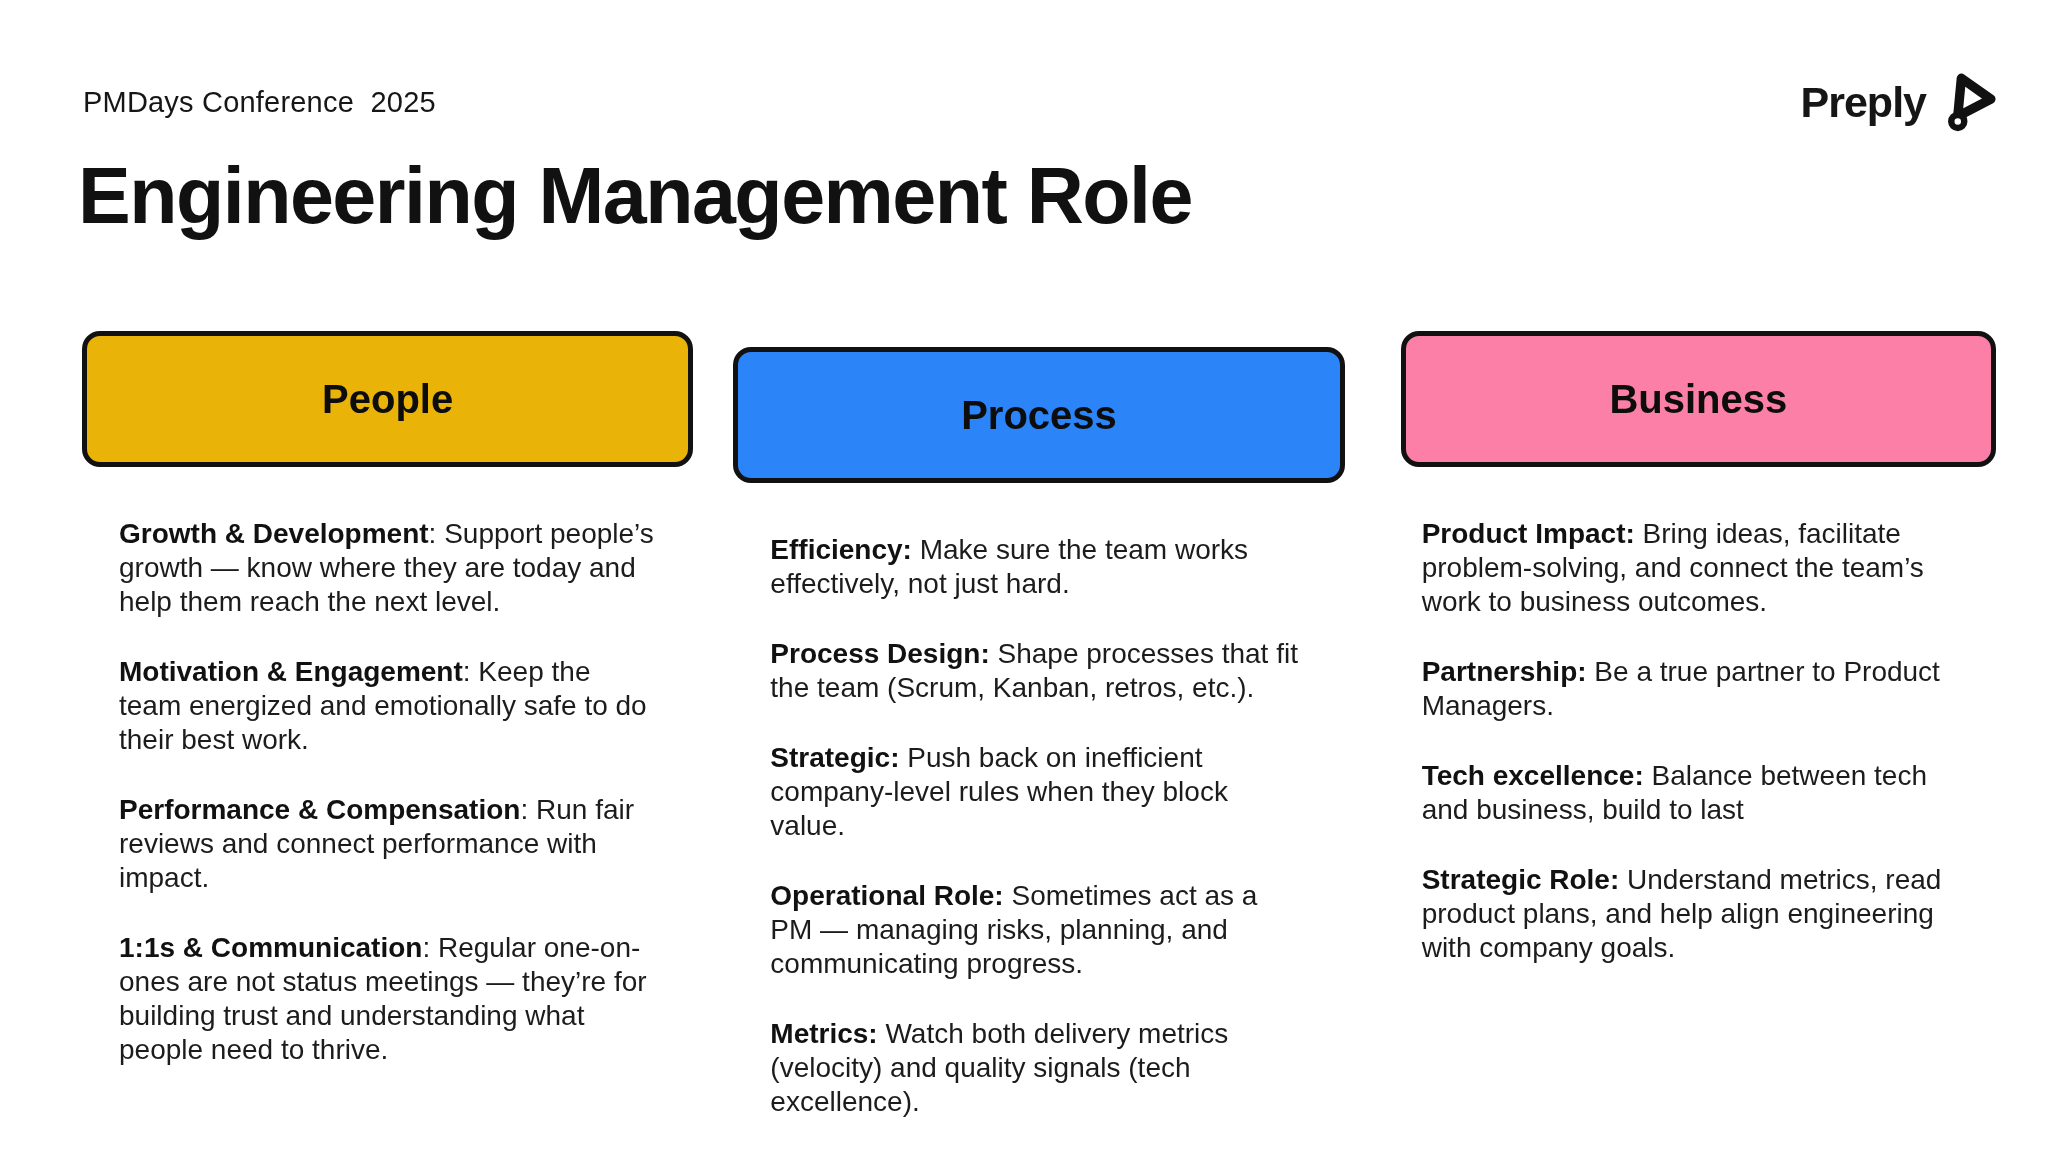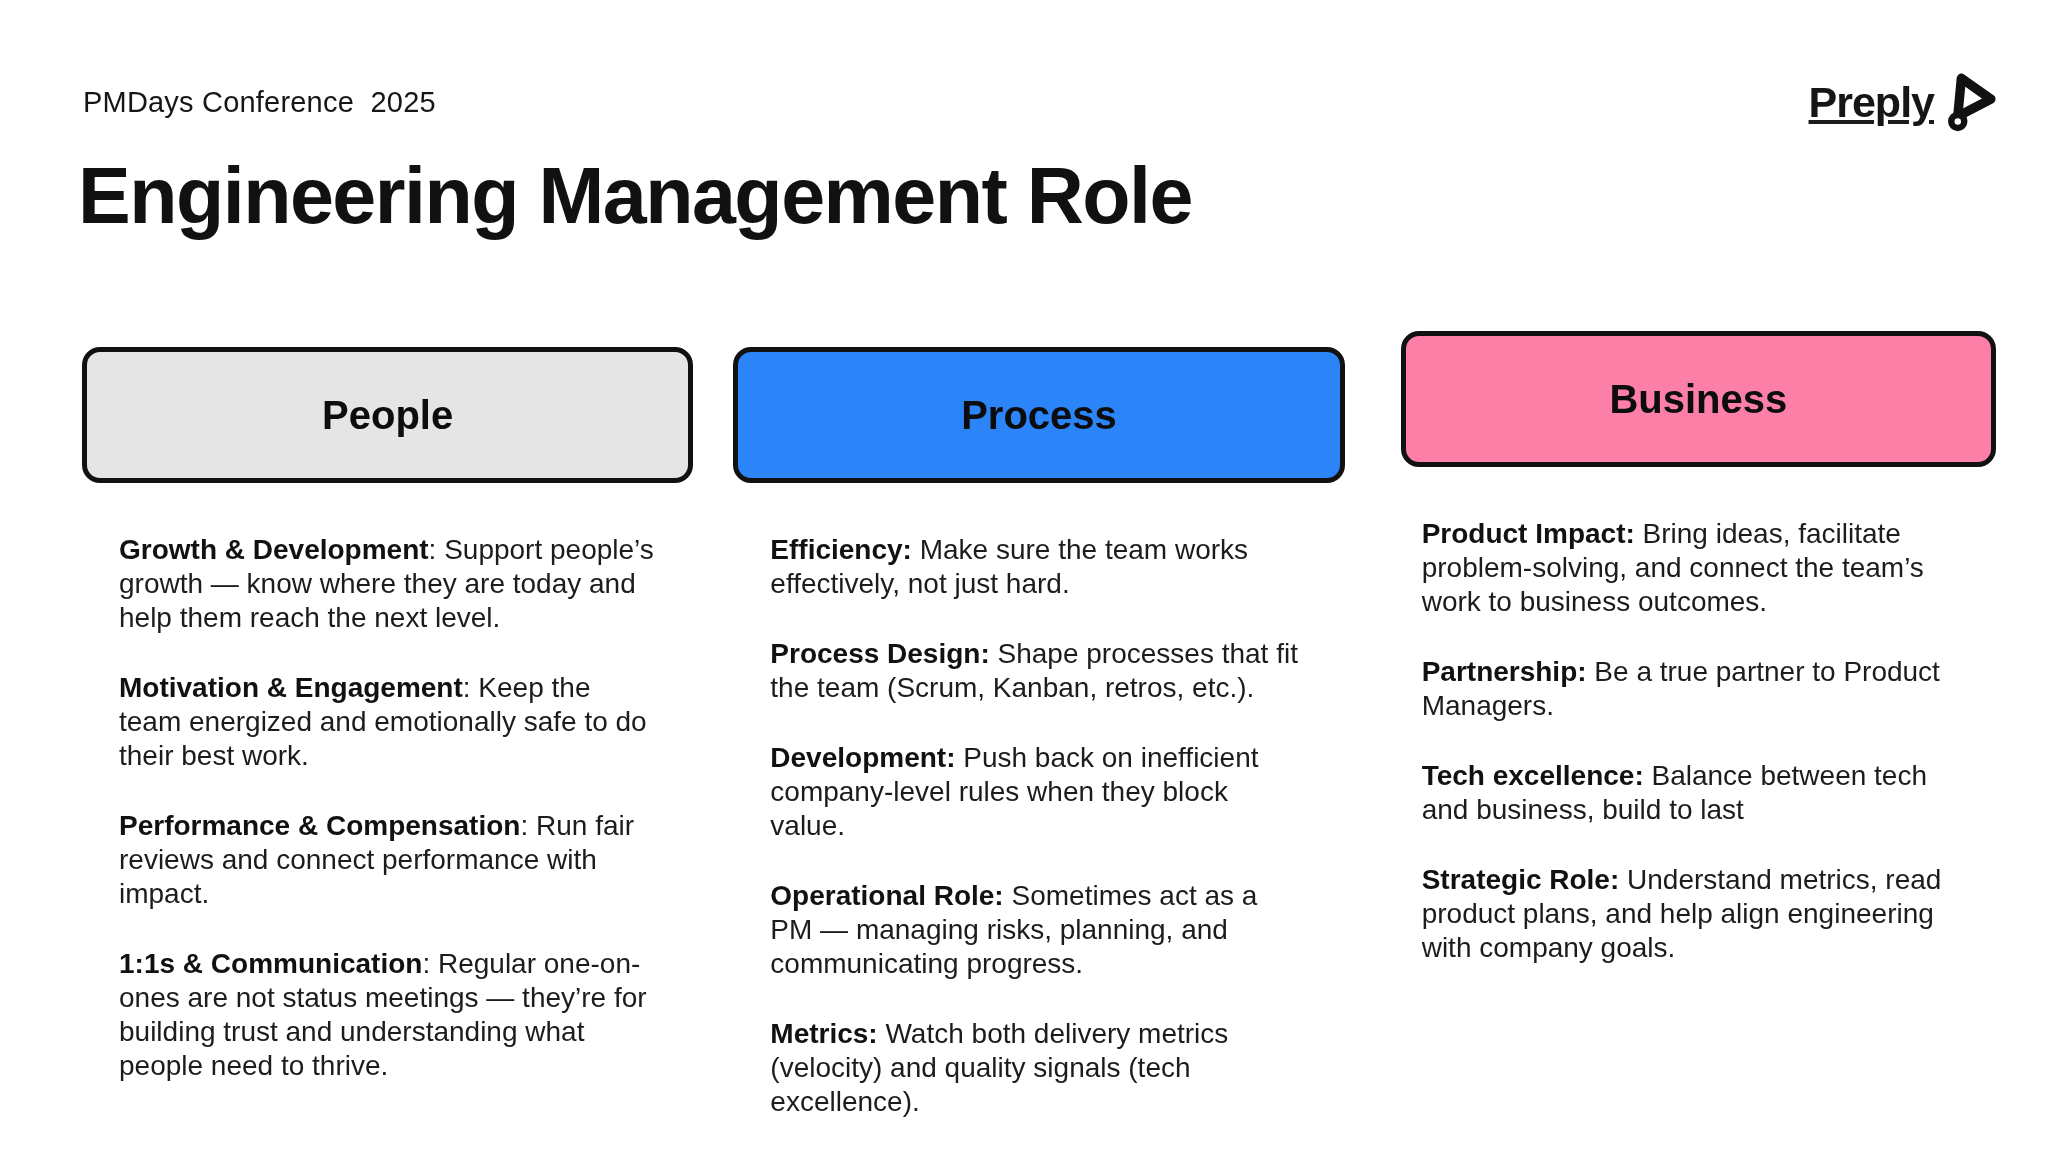--- a/index.html
+++ b/index.html
@@ -22,21 +22,21 @@
     letter-spacing: 0.2px;
     white-space: pre;
     color: #161616;
   }
   .logo {
     position: absolute;
     right: 42px;
     top: 66px;
     display: flex;
     align-items: center;
-    text-decoration: underline;
+    gap: 8px;
   }
   .logo-word {
     font-size: 43px;
     font-weight: bold;
     letter-spacing: -1px;
     color: #161616;
   }
   .logo-mark { width: 72px; height: 72px; display: block; }
 
   
@@ -97,38 +97,38 @@
     <svg class="logo-mark" viewBox="0 0 100 100" aria-hidden="true">
       <path d="M38 17 L79 46 L33 70 Z" fill="#ffffff" stroke="#111111" stroke-width="13" stroke-linejoin="round"></path>
       <circle cx="33" cy="77" r="9" fill="#ffffff" stroke="#111111" stroke-width="9"></circle>
     </svg>
   </div>
 
   <h1 class="slide-title">Engineering Management Role</h1>
 
   <main class="columns">
       <section class="col">
-        <div class="colhead" style="background: #e5e5e5; margin-top: 16px;">
+        <div class="colhead" style="background: #eab308;">
           <span>People</span>
         </div>
         <div class="items">
           <p class="item"><b>Growth &amp; Development</b><span>: Support people’s growth — know where they are today and help them reach the next level.</span></p>
           <p class="item"><b>Motivation &amp; Engagement</b><span>: Keep the team energized and emotionally safe to do their best work.</span></p>
           <p class="item"><b>Performance &amp; Compensation</b><span>: Run fair reviews and connect performance with impact.</span></p>
           <p class="item"><b>1:1s &amp; Communication</b><span>: Regular one-on-ones are not status meetings — they’re for building trust and understanding what people need to thrive.</span></p>
         </div>
       </section>
       <section class="col">
         <div class="colhead" style="background: rgb(43, 132, 248); margin-top: 16px;">
           <span>Process</span>
         </div>
         <div class="items">
           <p class="item"><b>Efficiency:</b><span> Make sure the team works effectively, not just hard.</span></p>
           <p class="item"><b>Process Design:</b><span> Shape processes that fit the team (Scrum, Kanban, retros, etc.).</span></p>
-          <p class="item"><b>Development:</b><span> Push back on inefficient company-level rules when they block value.</span></p>
+          <p class="item"><b>Strategic:</b><span> Push back on inefficient company-level rules when they block value.</span></p>
           <p class="item"><b>Operational Role:</b><span> Sometimes act as a PM — managing risks, planning, and communicating progress.</span></p>
           <p class="item"><b>Metrics:</b><span> Watch both delivery metrics (velocity) and quality signals (tech excellence).</span></p>
         </div>
       </section>
       <section class="col">
         <div class="colhead" style="background: rgb(251, 127, 167); margin-left: 16px;">
           <span>Business</span>
         </div>
         <div class="items">
           <p class="item"><b>Product Impact:</b><span> Bring ideas, facilitate problem-solving, and connect the team’s work to business outcomes.</span></p>

